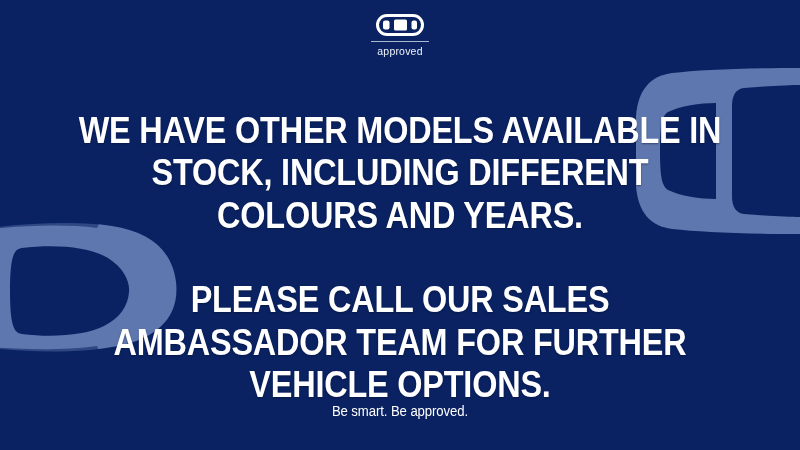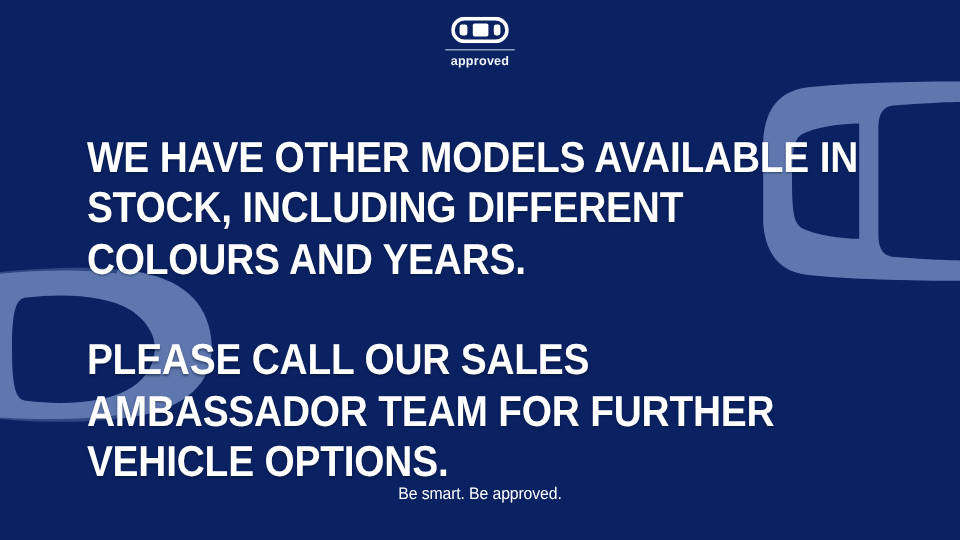--- a/index.html
+++ b/index.html
@@ -51,31 +51,32 @@
     height: 1px;
     background: #c9d3e8;
     margin-top: 5px;
     opacity: .85;
   }
   .logo-word {
     margin-top: 4px;
     font-size: 10.5px;
     letter-spacing: .2px;
     color: #eef2f9;
-    font-weight: 700;
+    font-weight: 400;
     line-height: 1;
   }
 
   
   .message {
     position: absolute;
     left: 0;
     right: 0;
     top: 110px;
     z-index: 4;
+    text-align: center;
     padding: 0 36px;
     box-sizing: border-box;
   }
   .para {
     color: #ffffff;
     font-weight: 700;
     font-size: 36px;
     line-height: 1.18;
     letter-spacing: -0.2px;
     text-transform: uppercase;

